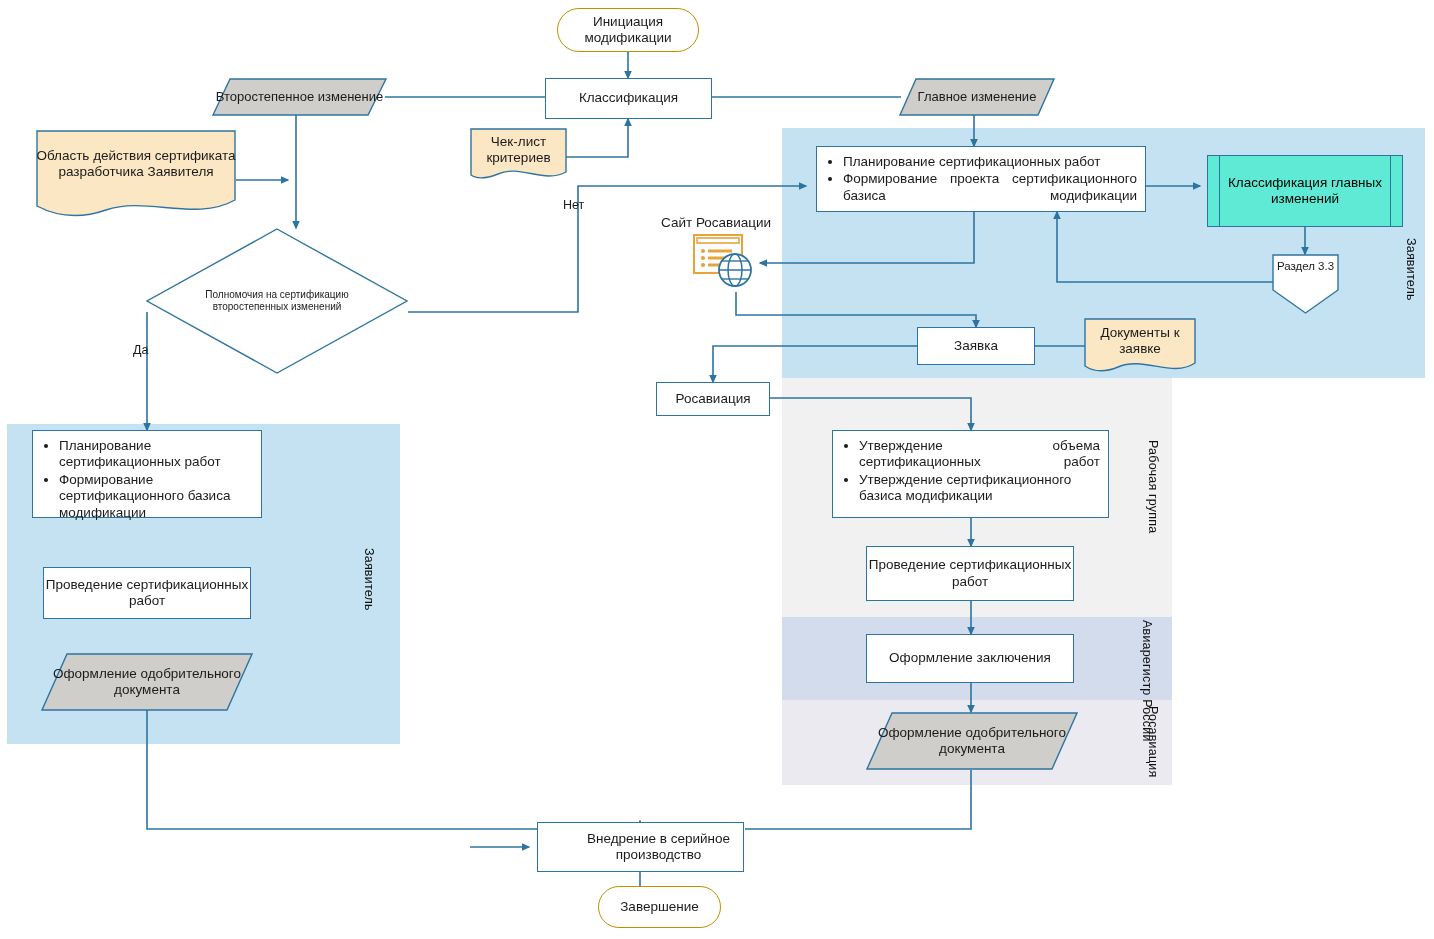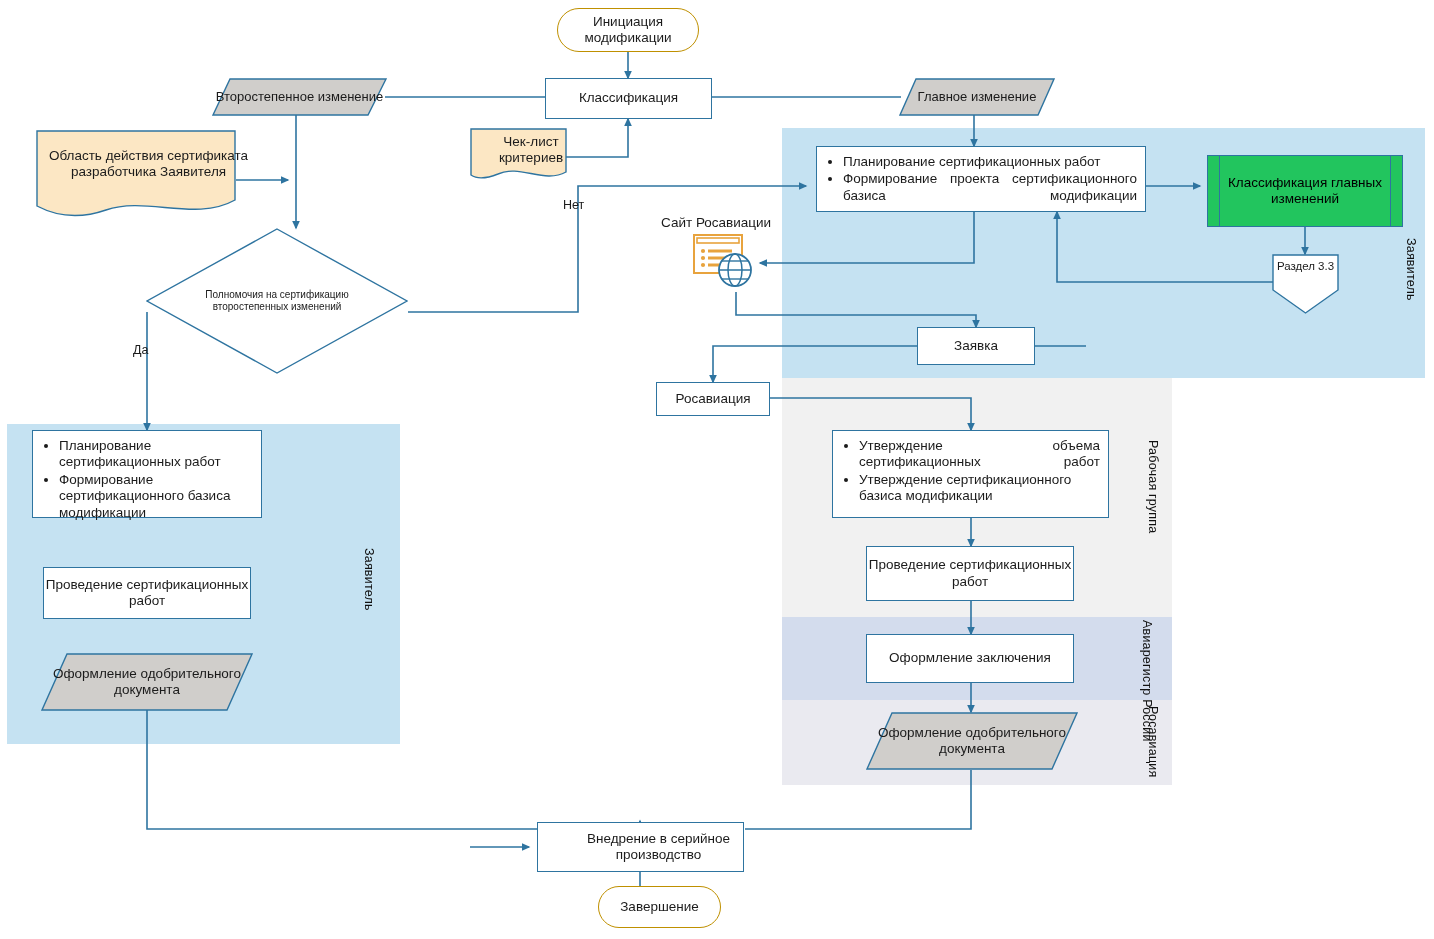--- a/index.html
+++ b/index.html
@@ -12,25 +12,25 @@
         text-align:center;color:#1b1b1b;font-size:13.5px;line-height:1.22;}
   .proc{border:1.4px solid #2e74a0;background:#ffffff;}
   .term{border:1.6px solid #bf9000;background:#ffffff;border-radius:22px;}
   .lanelabel{position:absolute;writing-mode:vertical-rl;text-orientation:mixed;font-size:12.5px;color:#111;
              letter-spacing:.2px;}
   .edgelabel{position:absolute;font-size:12.5px;color:#1b1b1b;}
   .bullets{display:block;text-align:left;padding:6px 8px 2px 8px;width:100%;box-sizing:border-box;}
   .bullets ul{margin:0;padding-left:18px;list-style:disc;}
   .bullets li{margin:1px 0;}
   .just{text-align:justify;text-align-last:justify;}
-  .docshape{position:absolute;padding-left:25px;}
+  .docshape{position:absolute;}
   .docshape .txt{position:absolute;left:0;right:0;top:0;display:flex;align-items:center;justify-content:center;
                  text-align:center;font-size:13.5px;color:#1b1b1b;line-height:1.22;}
   .sitecap{position:absolute;font-size:13.5px;color:#1b1b1b;}
-  .predef{position:absolute;box-sizing:border-box;border:1.4px solid #2e74a0;background:#22c55e;}
+  .predef{position:absolute;box-sizing:border-box;border:1.4px solid #2e74a0;background:#5eead4;}
   .predef .bar{position:absolute;top:0;bottom:0;width:1.4px;background:#2e74a0;}
   .predef .lbl{position:absolute;left:0;right:0;top:0;bottom:0;display:flex;align-items:center;
                justify-content:center;text-align:center;font-size:13.5px;line-height:1.22;}
   .pent{position:absolute;}
   .pent .lbl{position:absolute;left:0;right:0;top:6px;text-align:center;font-size:11.5px;line-height:1.2;color:#1b1b1b;}
   .diamond{position:absolute;}
   .diamond .lbl{position:absolute;left:0;right:0;top:0;bottom:0;display:flex;align-items:center;
                 justify-content:center;text-align:center;font-size:10px;line-height:1.25;color:#1b1b1b;}
 </style>
 </head>
@@ -230,20 +230,28 @@
       <line x1="26" y1="38" x2="58" y2="38" stroke="#2e74a0" stroke-width="1.5"></line>
       <path d="M28.5,29 H55.5" stroke="#2e74a0" stroke-width="1.4" fill="none"></path>
       <path d="M28.5,47 H55.5" stroke="#2e74a0" stroke-width="1.4" fill="none"></path>
     </svg>
   </div>
 
   <div class="node proc" style="left:917px;top:327px;width:118px;height:38px;">
     <span>Заявка</span>
   </div>
 
+  <div class="docshape" style="left:1084px;top:318px;width:112px;height:58px;">
+    <svg width="112" height="58" style="position:absolute;left:0;top:0;">
+      <path d="M1,1 H111 V45 C88,60 60,38 34,49 C22,54 10,54 1,48 Z" fill="#fce7c4" stroke="#2e74a0" stroke-width="1.4"></path>
+    </svg>
+    <div class="txt" style="height:46px;">
+      <span>Документы к заявке</span>
+    </div>
+  </div>
 
   <div class="node proc" style="left:656px;top:382px;width:114px;height:34px;">
     <span>Росавиация</span>
   </div>
 
   <div class="node proc" style="left:832px;top:430px;width:277px;height:88px;align-items:flex-start;">
     <div class="bullets">
       <ul>
         <li class="just">Утверждение                   объема сертификационных работ</li>
         <li>Утверждение  сертификационного базиса модификации</li>

